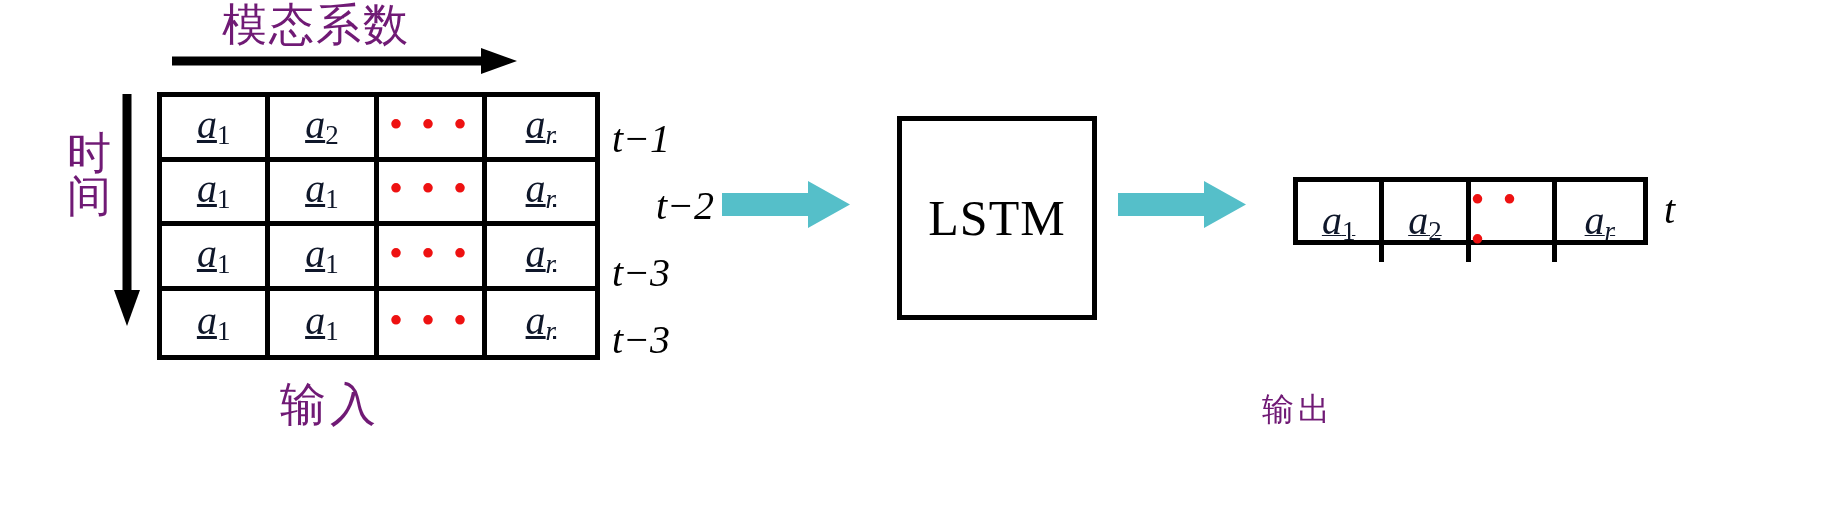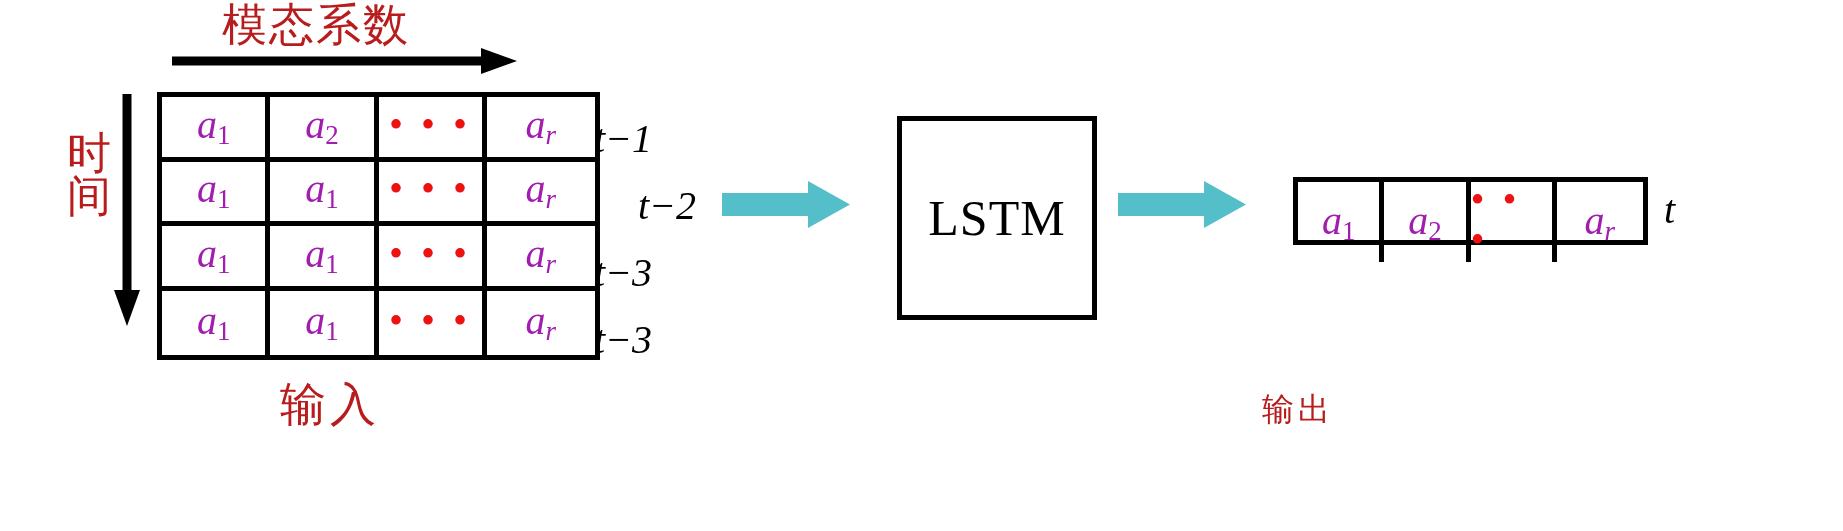--- a/index.html
+++ b/index.html
@@ -17,21 +17,21 @@
   }
 
   .stage {
     position: absolute;
     inset: 0;
   }
 
   
   .cjk {
     font-family: "DejaVu Sans", "Liberation Sans", sans-serif;
-    color: #b91c1c;
+    color: #701a75;
     white-space: nowrap;
   }
   .math-italic {
     font-style: italic;
     font-family: "Liberation Serif", "DejaVu Serif", serif;
   }
 
   
   #modal-coeff-label {
     position: absolute;
@@ -94,22 +94,23 @@
     justify-content: center;
     color: #ee1111;
     font-size: 38px;
     line-height: 1;
   }
   #input-grid .cell:nth-child(4n) { border-right: none; }
   #input-grid .cell:nth-child(n+13) { border-bottom: none; }
 
   .sym {
     display: inline-block;
-    color: #a21caf;
+    color: #0f172a;
     white-space: nowrap;
+    text-decoration: underline;
   }
   .sym .base {
     font-style: italic;
     font-size: 40px;
     font-family: "Liberation Serif", "DejaVu Serif", serif;
   }
   .sym .sub {
     font-size: 27px;
     vertical-align: -0.22em;
     font-family: "Liberation Serif", "DejaVu Serif", serif;
@@ -119,21 +120,21 @@
     color: #ee1111;
     font-size: 40px;
     letter-spacing: 4px;
     line-height: 1;
     transform: translateY(-2px);
   }
 
   
   .row-label {
     position: absolute;
-    left: 594px;
+    left: 612px;
     font-size: 40px;
     white-space: nowrap;
     font-family: Liberation Serif, serif;
   }
   #row-label-0 { top: 115px; }
   #row-label-1 { top: 182px; margin-left: 44px; }
   #row-label-2 { top: 249px; }
   #row-label-3 { top: 316px; }
 
   

